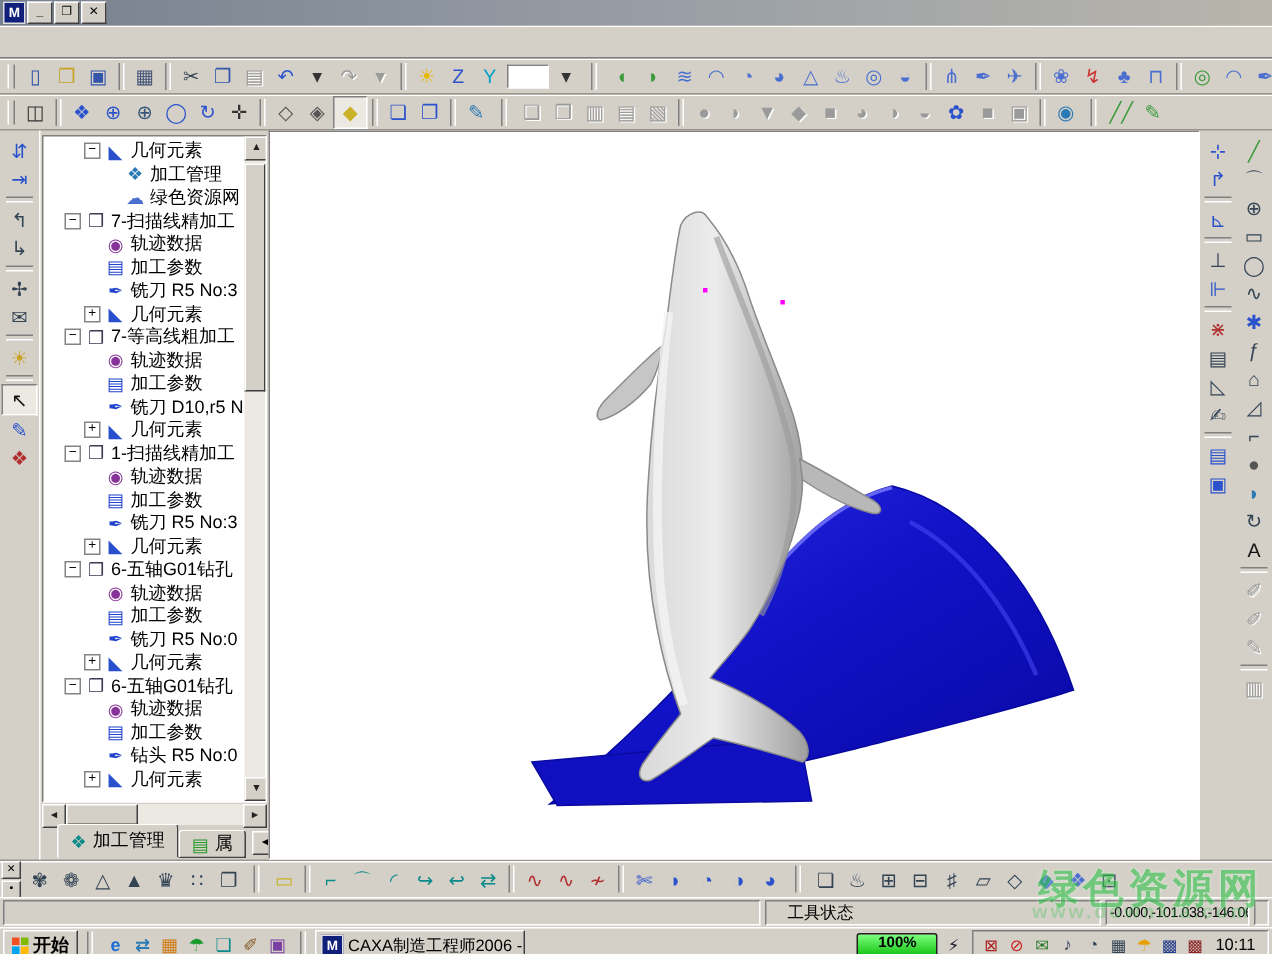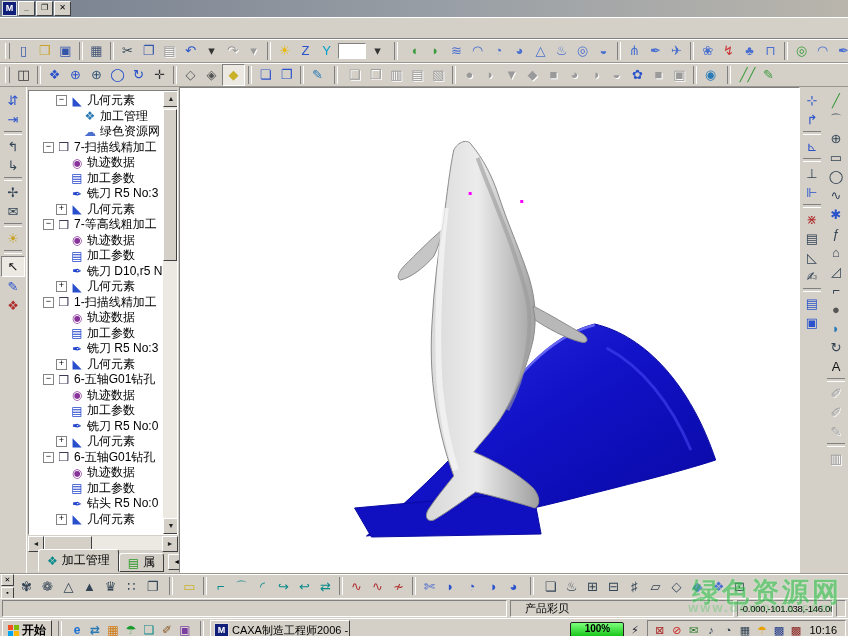--- a/index.html
+++ b/index.html
@@ -824,21 +824,21 @@
         <span class="g" style="color: rgb(74, 111, 208);">❖</span>
       </span>
       <span class="tbtn">
         <span class="g" style="color: rgb(51, 68, 85);">⊡</span>
       </span>
     </span>
 </div>
 
 <div class="statusbar">
   <span class="spanel sp1"></span>
-  <span class="spanel sp2">产品彩贝</span>
+  <span class="spanel sp2">工具状态</span>
   <span class="spanel sp3">-0.000,-101.038,-146.064</span>
   <span class="spanel sp4"></span>
 </div>
 
 <div class="taskbar">
   <span class="startbtn">
     <span class="winflag">
       <span style="background:#f25022"></span>
         <span style="background:#7fba00"></span>
       <span style="background:#00a4ef"></span>
@@ -885,18 +885,18 @@
     <span class="trayicon"><span class="g" style="color: rgb(170, 34, 34);">⊠</span></span>
         <span class="trayicon"><span class="g" style="color: rgb(204, 34, 34);">⊘</span></span>
         <span class="trayicon"><span class="g" style="color: rgb(42, 122, 42);">✉</span></span>
         <span class="trayicon"><span class="g" style="color: rgb(51, 68, 85);">♪</span></span>
         <span class="trayicon"><span class="g" style="color: rgb(51, 68, 85);">◔</span></span>
         <span class="trayicon"><span class="g" style="color: rgb(51, 68, 85);">▦</span></span>
         <span class="trayicon"><span class="g" style="color: rgb(232, 160, 0);">☂</span></span>
         <span class="trayicon"><span class="g" style="color: rgb(34, 58, 138);">▩</span></span>
         <span class="trayicon"><span class="g" style="color: rgb(138, 34, 34);">▩</span></span>
       </span>
-    <span class="clock">10:16</span>
+    <span class="clock">10:11</span>
   </span>
 </div>
 
 <div class="wm">绿色资源网</div>
 <div class="wm2">www.downxia.com</div>
 
 </body></html>

